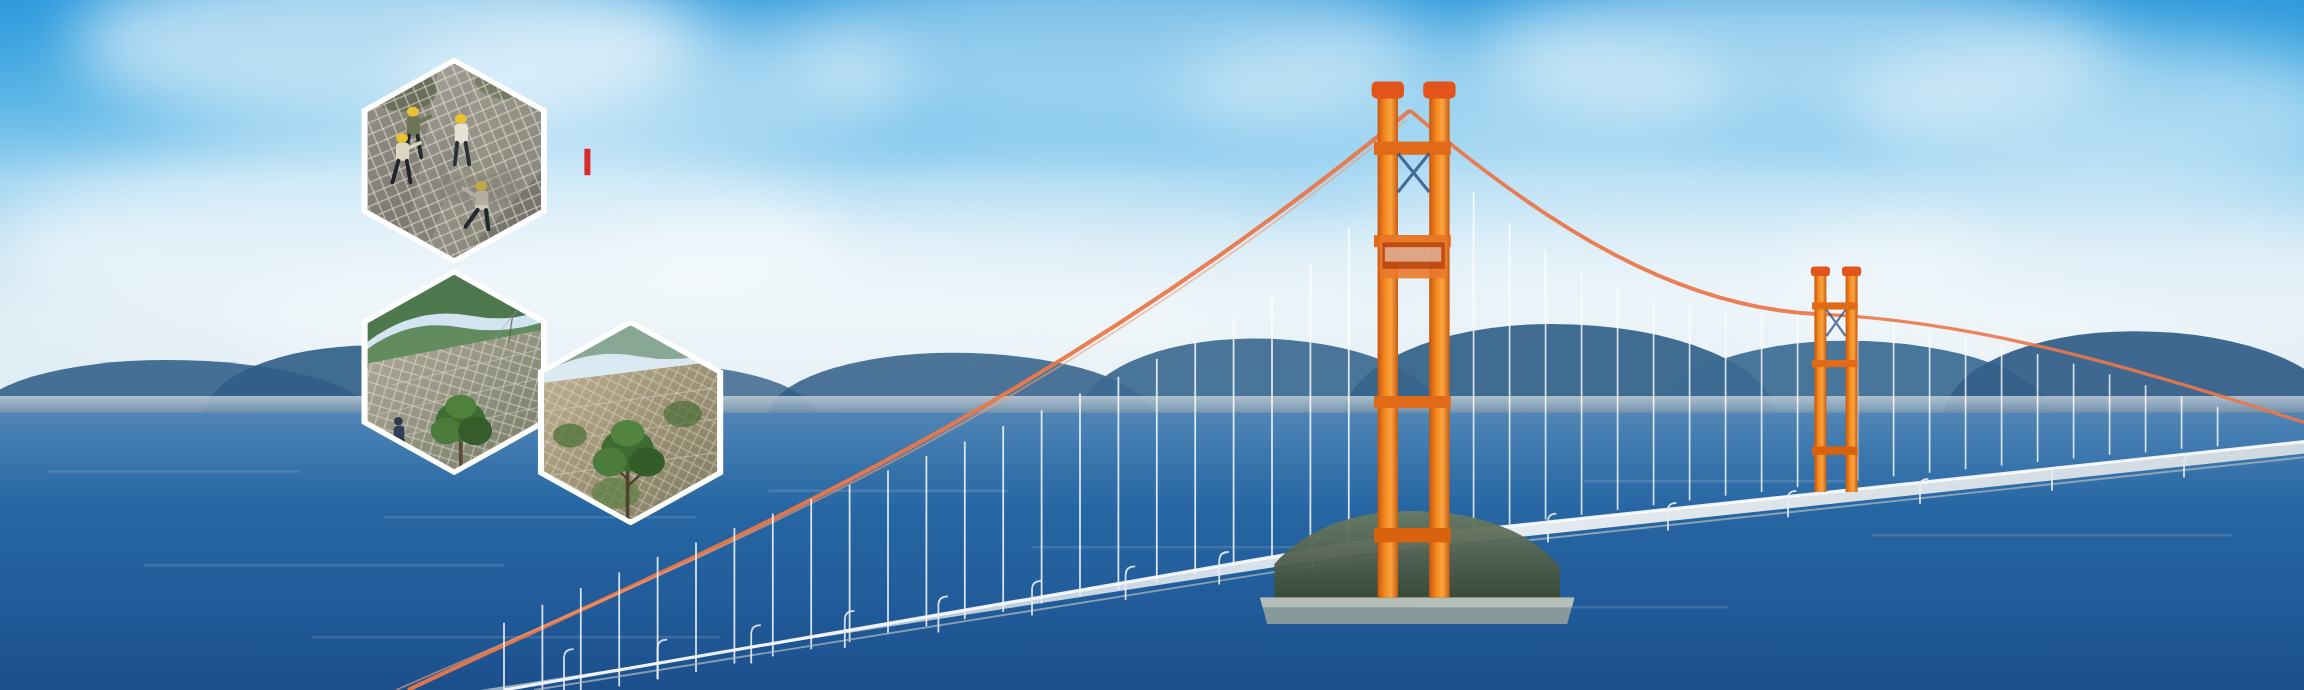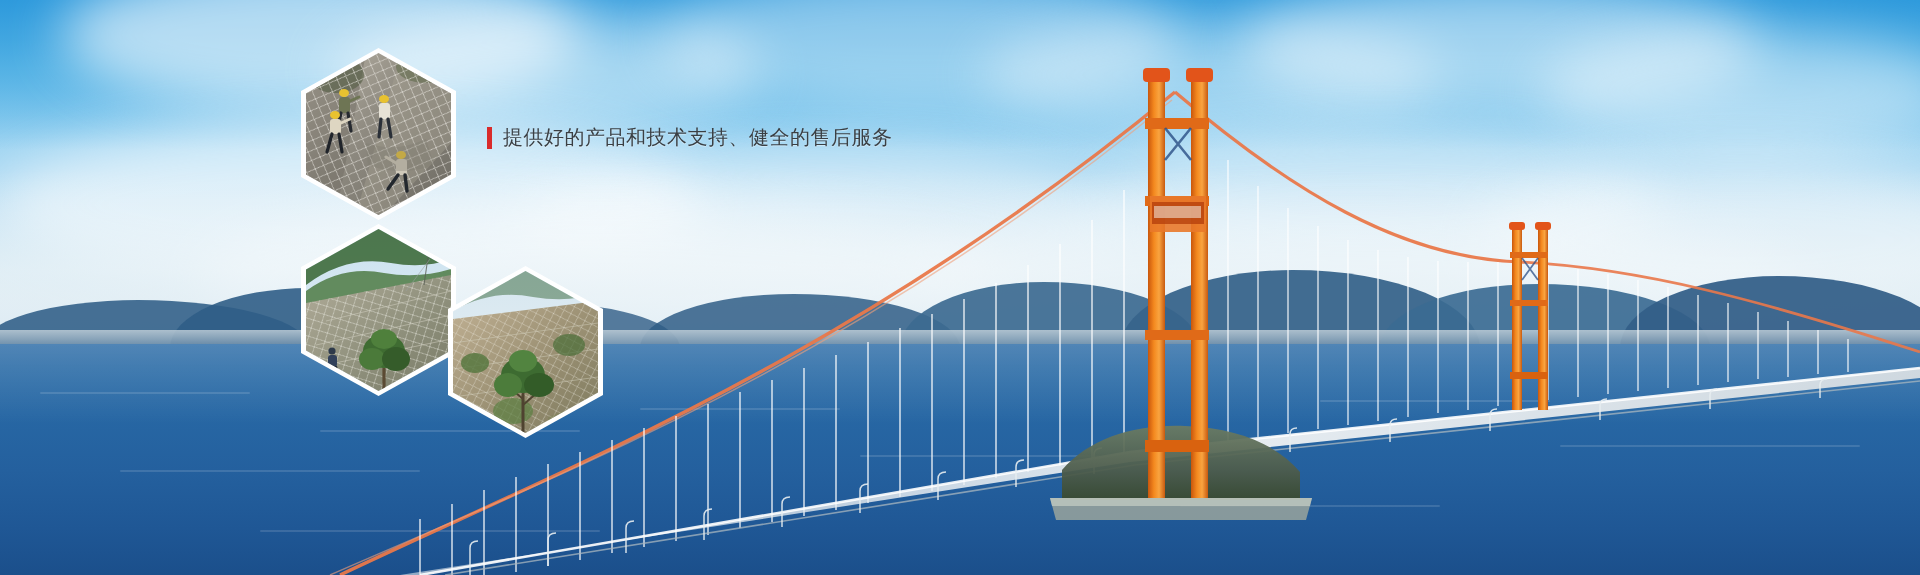--- a/index.html
+++ b/index.html
@@ -424,18 +424,17 @@
         </g>
         <path d="M95 146 Q 120 136 145 132 L145 162 L95 162 Z" fill="#7c8258" opacity=".45"></path>
       </svg>
     </div>
   </div>
 
   <div class="textblock">
 
     <div class="subrow">
       <span class="redbar"></span>
-      <span class="subtitle">提供好的产品和技术支持、健全的售后服务</span>
     </div>
 
   </div>
 
 </div>
 
 </body></html>

